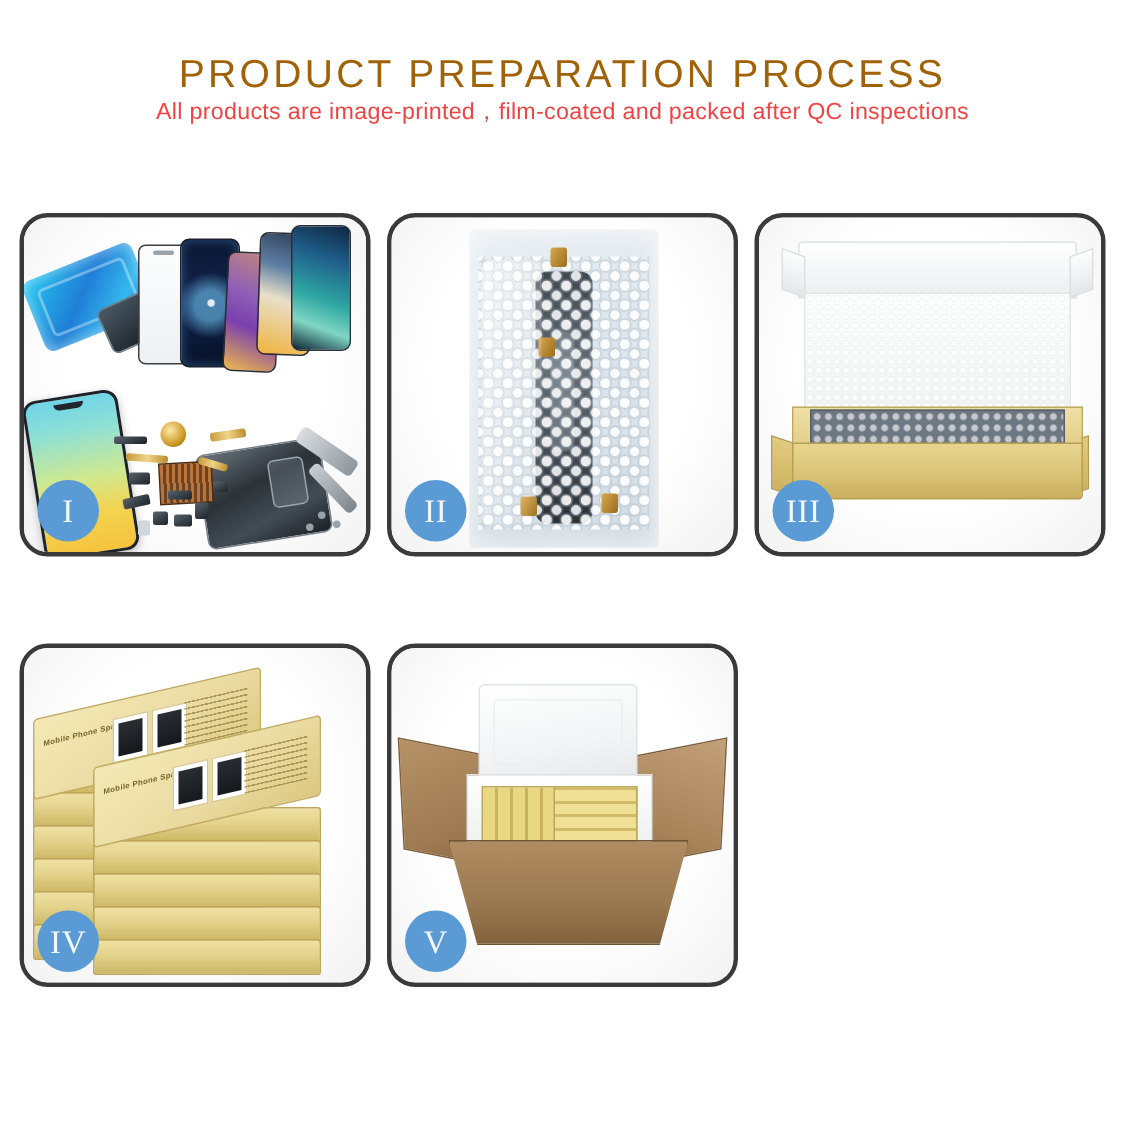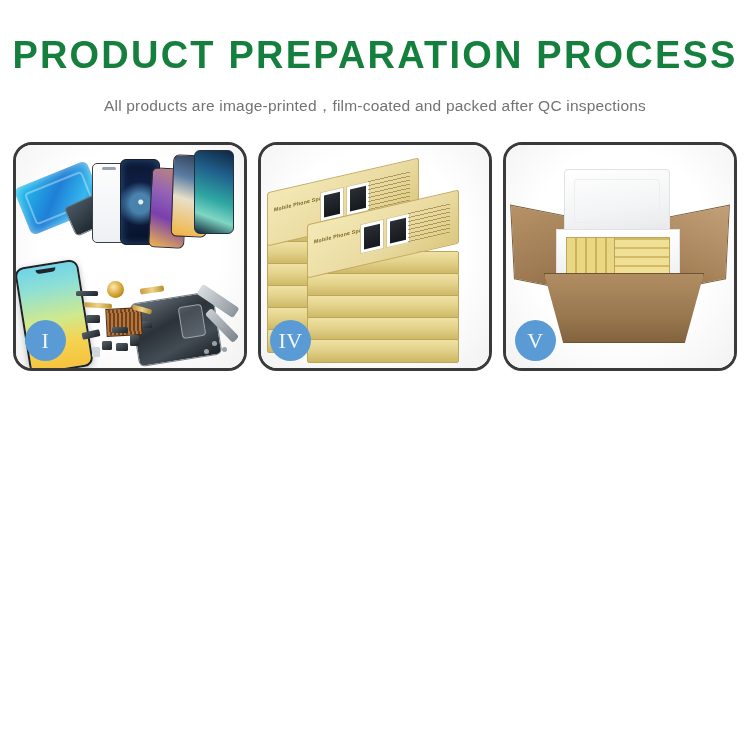--- a/index.html
+++ b/index.html
@@ -15,32 +15,32 @@
     color: #111111;
     position: relative;
   }
 
   
   #header {
     padding-top: 36px;
     text-align: center;
   }
   #page-title {
-    font-size: 38px;
-    font-weight: 700;
+    font-size: 26px;
+    font-weight: 400;
     letter-spacing: 2.2px;
-    color: #15803d;
+    color: #a16207;
     line-height: 1.05;
     white-space: nowrap;
   }
   #page-subtitle {
     font-size: 15.5px;
     font-weight: 400;
-    color: #737373;
-    margin-top: 20px;
+    color: #ef4444;
+    margin-top: 1px;
     letter-spacing: 0.2px;
     white-space: nowrap;
   }
 
   
   #panel-grid {
     position: absolute;
     left: 13px;
     top: 142px;
     width: 724px;
@@ -560,21 +560,49 @@
 
       <div class="p1-tool"></div>
       <div class="p1-tool2"></div>
       <div class="p1-screw" style="left:196px;top:196px;"></div>
       <div class="p1-screw" style="left:206px;top:202px;"></div>
       <div class="p1-screw" style="left:188px;top:204px;"></div>
     </div>
     <div class="badge">I</div>
   </div>
 
-
+  <div class="panel">
+    <div class="panel-inner"></div>
+    <div class="scene">
+      <div class="p2-bag">
+        <div class="p2-inner-part"></div>
+        <div class="p2-bubbles"></div>
+        <div class="p2-tab" style="left:54px;top:12px;"></div>
+        <div class="p2-tab" style="left:46px;top:72px;"></div>
+        <div class="p2-tab" style="left:34px;top:178px;"></div>
+        <div class="p2-tab" style="left:88px;top:176px;"></div>
+        <div class="p2-sheen"></div>
+      </div>
+    </div>
+    <div class="badge">II</div>
+  </div>
+
+  <div class="panel">
+    <div class="panel-inner"></div>
+    <div class="scene">
+      <div class="p3-lid"></div>
+      <div class="p3-foam"></div>
+      <div class="p3-flapL"></div>
+      <div class="p3-flapR"></div>
+      <div class="p3-box-rim"></div>
+      <div class="p3-bubble-items"></div>
+      <div class="p3-box-front"></div>
+    </div>
+    <div class="badge">III</div>
+  </div>
 
   <div class="panel">
     <div class="panel-inner"></div>
     <div class="scene p4-stack">
 
       <div class="p4-box" style="left:6px;top:74px;"></div>
       <div class="p4-box" style="left:6px;top:96px;"></div>
       <div class="p4-box" style="left:6px;top:118px;"></div>
       <div class="p4-box" style="left:6px;top:140px;"></div>
       <div class="p4-box" style="left:6px;top:162px;"></div>

